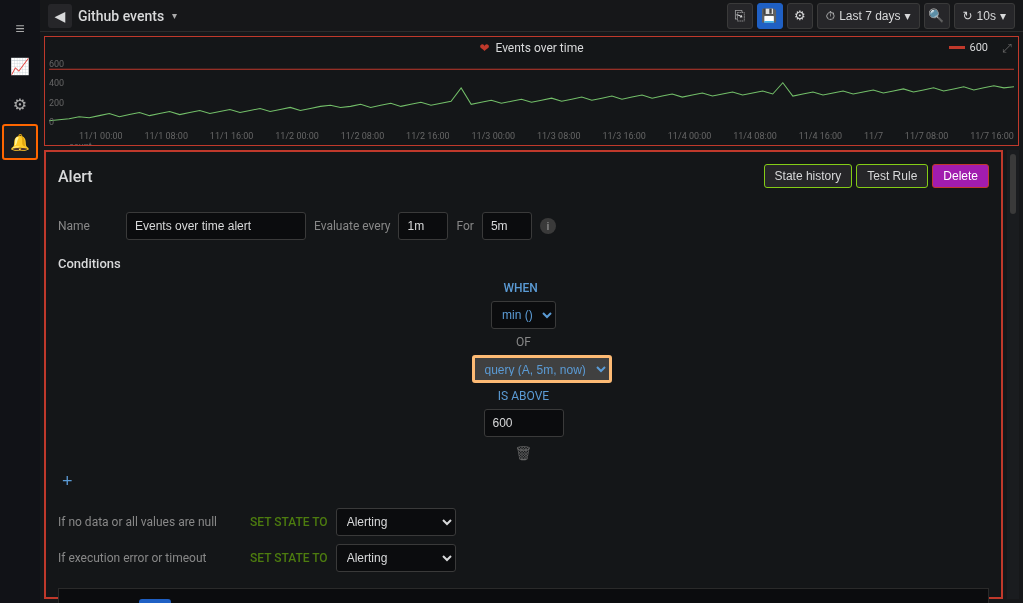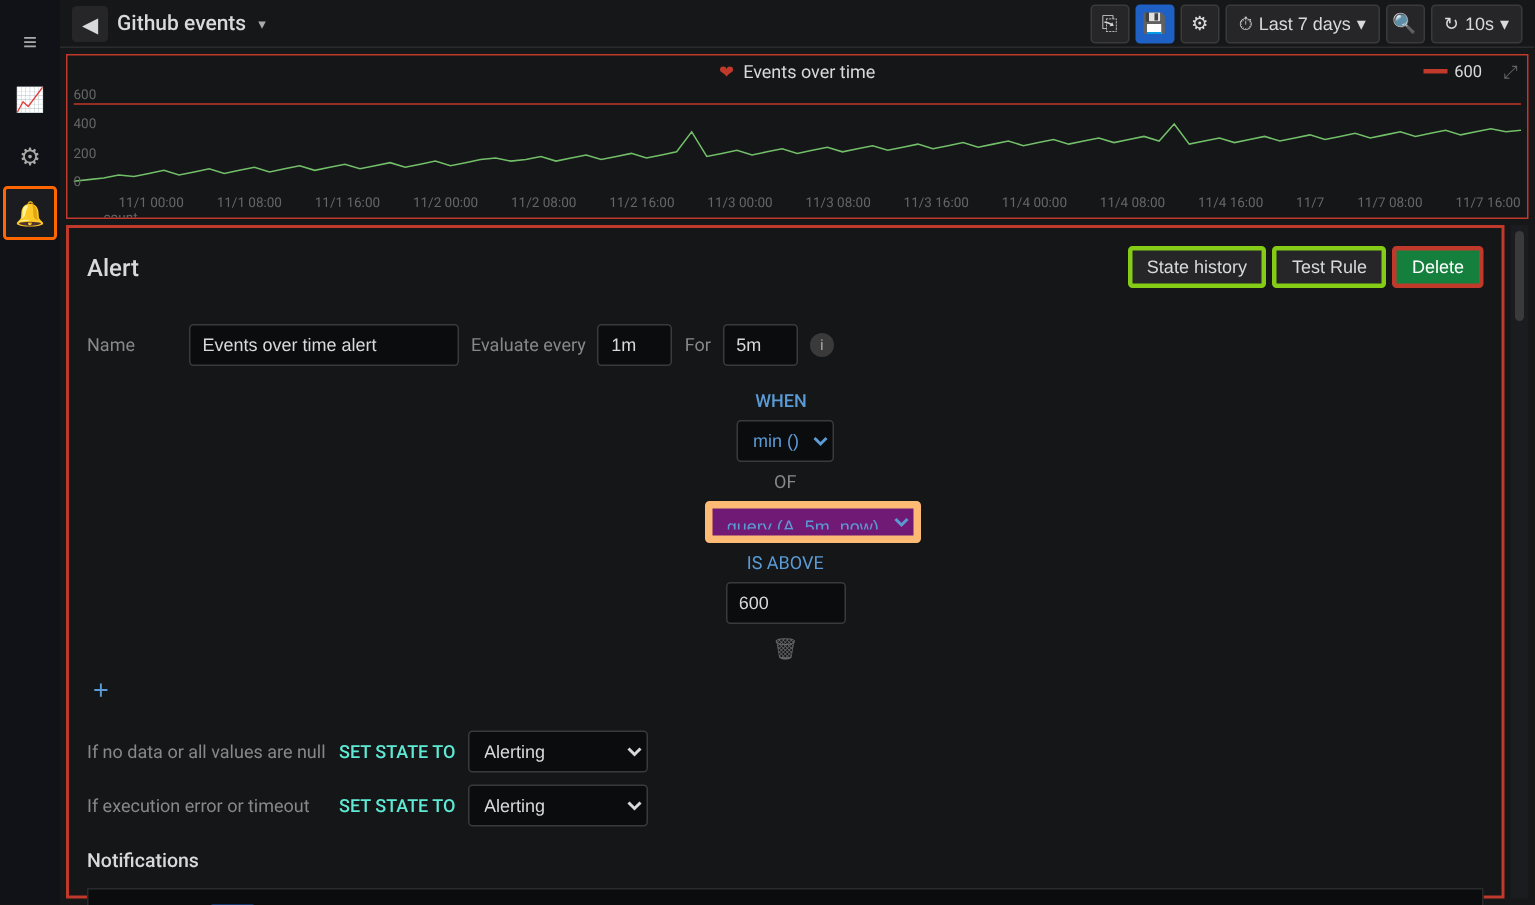--- a/index.html
+++ b/index.html
@@ -262,29 +262,29 @@
       font-size: 16px;
       font-weight: 500;
       color: #d8d9da;
     }
     .alert-actions {
       display: flex;
       gap: 4px;
     }
     .action-btn {
       background: #262629;
-      border: 3px solid #84cc16;
+      border: 1px solid #84cc16;
       border-radius: 3px;
       color: #d8d9da;
       padding: 4px 10px;
       cursor: pointer;
       font-size: 12px;
     }
     .delete-btn {
-      background: #15803d;
+      background: #a21caf;
       border-color: #c0392b;
       color: #fff;
     }
 
     
     .section-title {
       font-size: 13px;
       color: #d8d9da;
       margin-bottom: 10px;
       font-weight: 500;
@@ -347,22 +347,22 @@
       border: 1px solid #3a3a3a;
       border-radius: 3px;
       color: #5b9bd5;
       padding: 4px 6px;
       font-size: 12px;
       height: 28px;
       cursor: pointer;
     }
     .of-label { color: #888; font-size: 12px; }
     .query-select {
-      background: #701a75;
-      border: 5px solid #fdba74;
+      background: #404040;
+      border: 3px solid #fdba74;
       border-radius: 3px;
       color: #5b9bd5;
       padding: 4px 6px;
       font-size: 12px;
       height: 28px;
       cursor: pointer;
       margin-left: 36px;
     }
     .is-above-label {
       color: #5b9bd5;
@@ -398,23 +398,24 @@
     
     .no-data-section { margin-top: 16px; }
     .no-data-row {
       display: flex;
       align-items: center;
       gap: 8px;
       margin-bottom: 8px;
     }
     .no-data-label { color: #888; font-size: 12px; min-width: 160px; }
     .set-state-label {
-      color: #5eead4;
+      color: #4d7c0f;
       font-size: 12px;
       font-weight: 500;
+      margin-left: 24px;
     }
     .state-select {
       background: #0b0c0e;
       border: 1px solid #3a3a3a;
       border-radius: 3px;
       color: #d8d9da;
       padding: 4px 6px;
       font-size: 12px;
       height: 28px;
       min-width: 110px;
@@ -596,20 +597,21 @@
           <input class="rule-input rule-input-wide" value="Events over time alert" style="">
           <span class="evaluate-label">Evaluate every</span>
           <input class="rule-input rule-input-sm" value="1m" style="">
           <span class="evaluate-label">For</span>
           <input class="rule-input rule-input-sm" value="5m" style="">
           <div class="info-icon">i</div>
         </div>
       </div>
 
       <div class="conditions-section">
+        <div class="section-title">Conditions</div>
         <div class="condition-row">
           <span class="when-label">WHEN</span>
           <select class="condition-select">
             <option>min ()</option>
           </select>
           <span class="of-label">OF</span>
           <select class="query-select">
             <option>query (A, 5m, now)</option>
           </select>
           <span class="is-above-label">IS ABOVE</span>
@@ -636,21 +638,20 @@
           <select class="state-select">
             <option selected="">Alerting</option>
             <option>No Data</option>
             <option>Keep Last State</option>
             <option>OK</option>
           </select>
         </div>
       </div>
 
       <div class="notifications-section">
-        <div class="section-title">Notifications</div>
         <div class="notifications-inner">
           <div class="notif-row">
             <span class="notif-label">Send to</span>
             <button class="notif-channel-btn"></button>
             <button class="notif-add-btn">+</button>
           </div>
           <div class="notif-row">
             <span class="notif-label">Message</span>
             <input class="message-input" value="" style="">
           </div>

